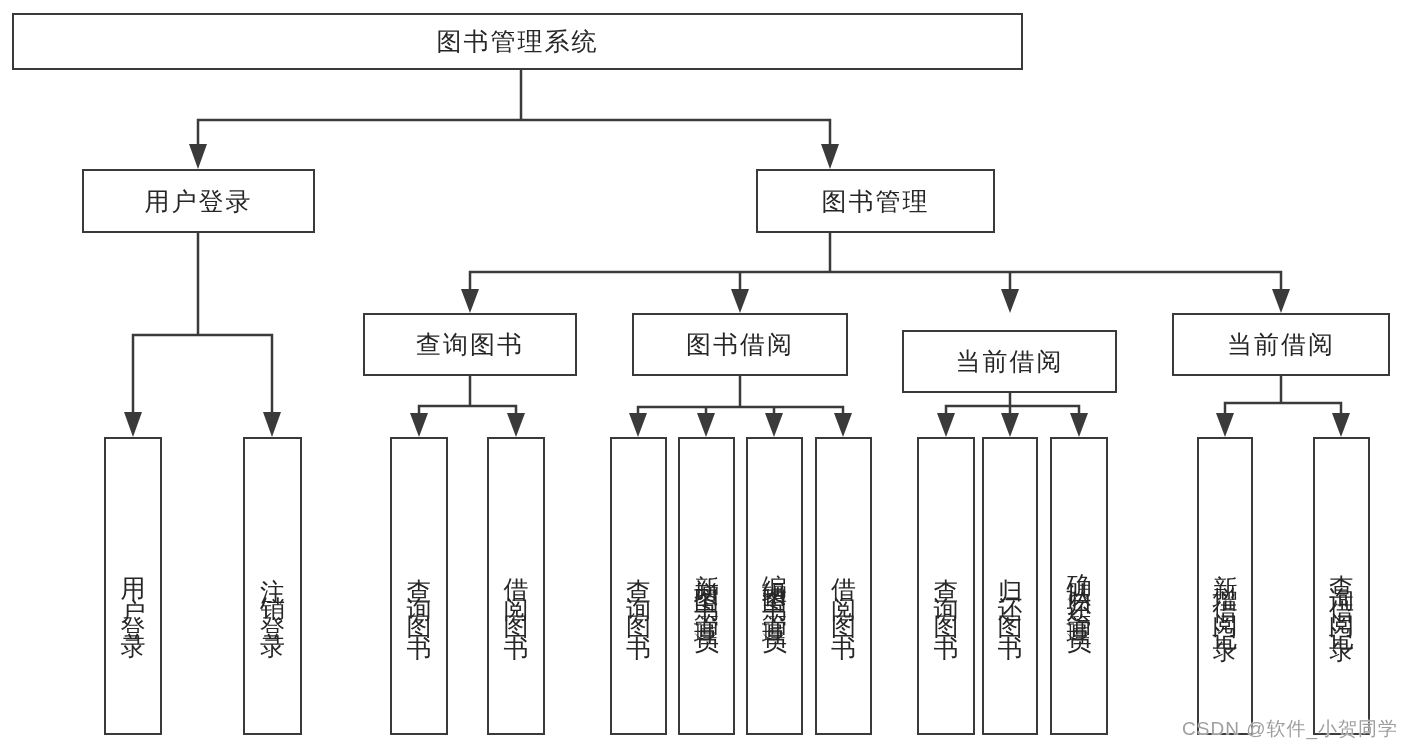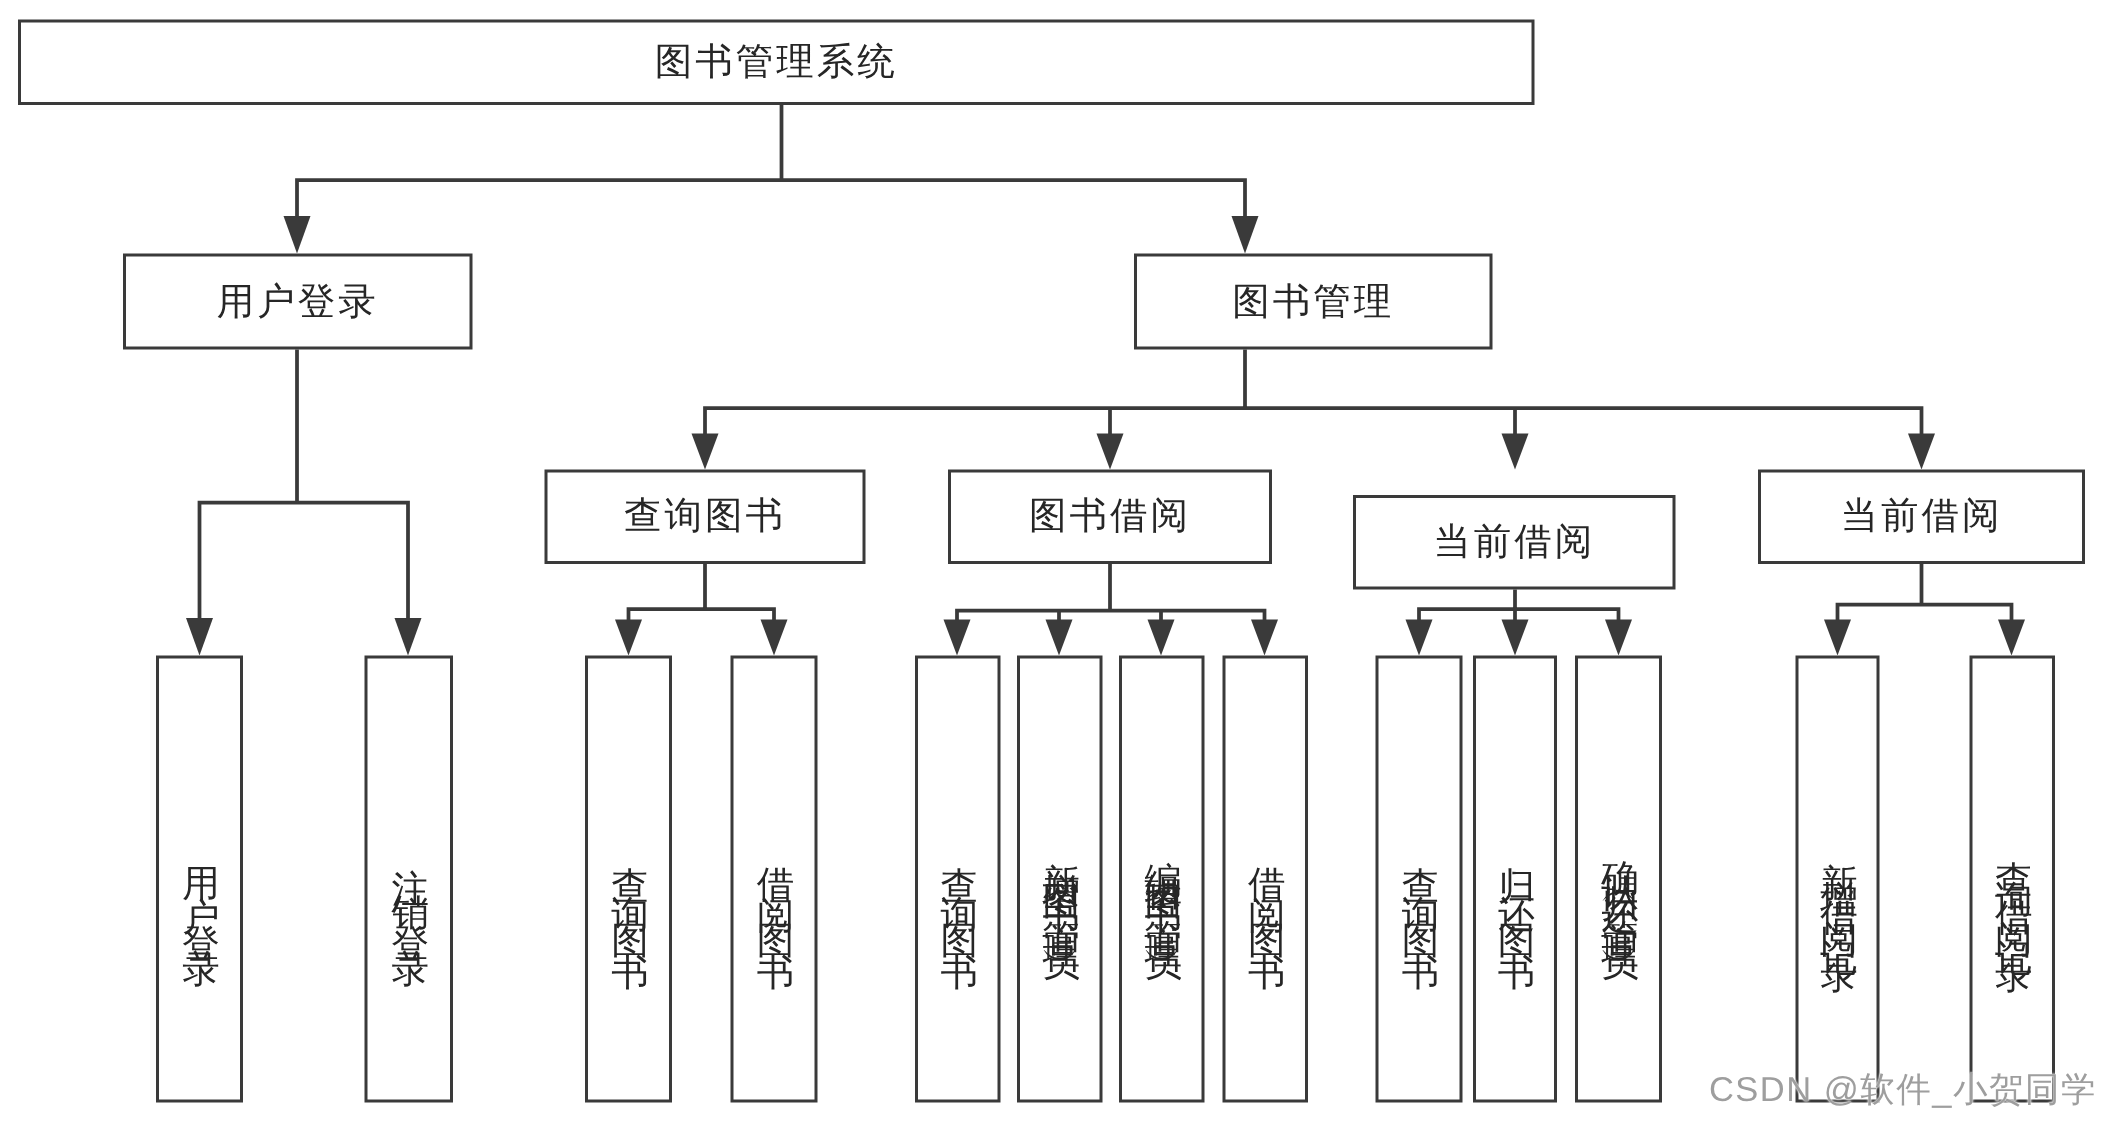--- a/index.html
+++ b/index.html
@@ -22,21 +22,21 @@
     writing-mode:vertical-lr;
     text-orientation:mixed;
     white-space:nowrap;
     letter-spacing:2px;
   }
   .sp4 span{letter-spacing:19px;margin-top:19px;}
   .sp6 span{letter-spacing:13px;margin-top:13px;}
   .sp9 span{letter-spacing:8px;margin-top:8px;}
   .watermark{
     position:absolute;right:7px;bottom:5px;
-    font-size:23px;color:#9e9e9e;
+    font-size:19px;color:#9e9e9e;
     text-shadow:0 0 2px #ffffff,0 0 1px #ffffff;
     letter-spacing:1px;z-index:5;
   }
 </style>
 </head>
 <body>
 
 <div class="stage">
 
   <svg class="connectors" width="1405" height="747" viewBox="0 0 1405 747">

